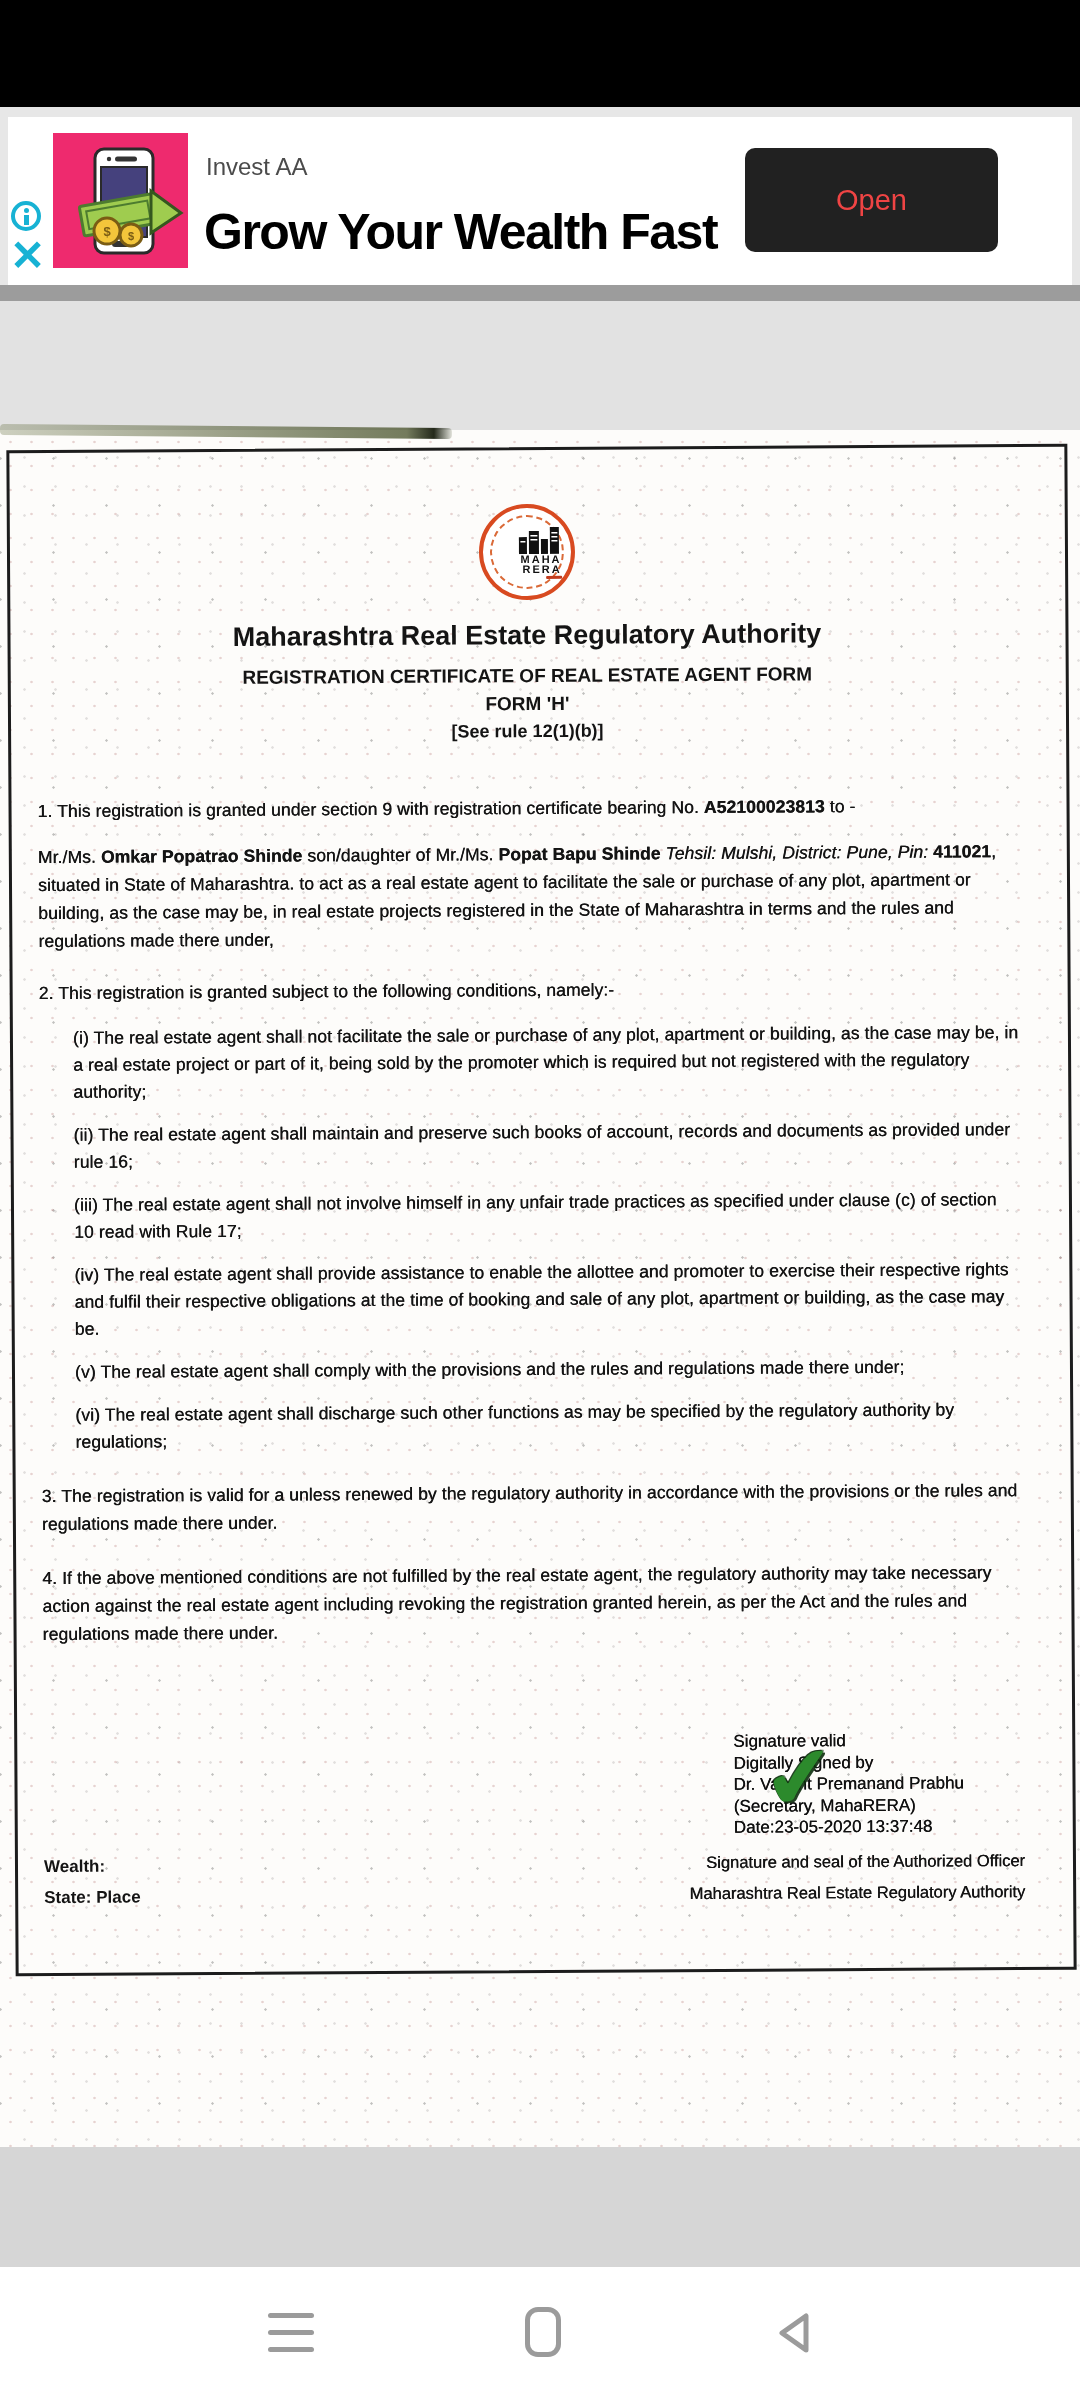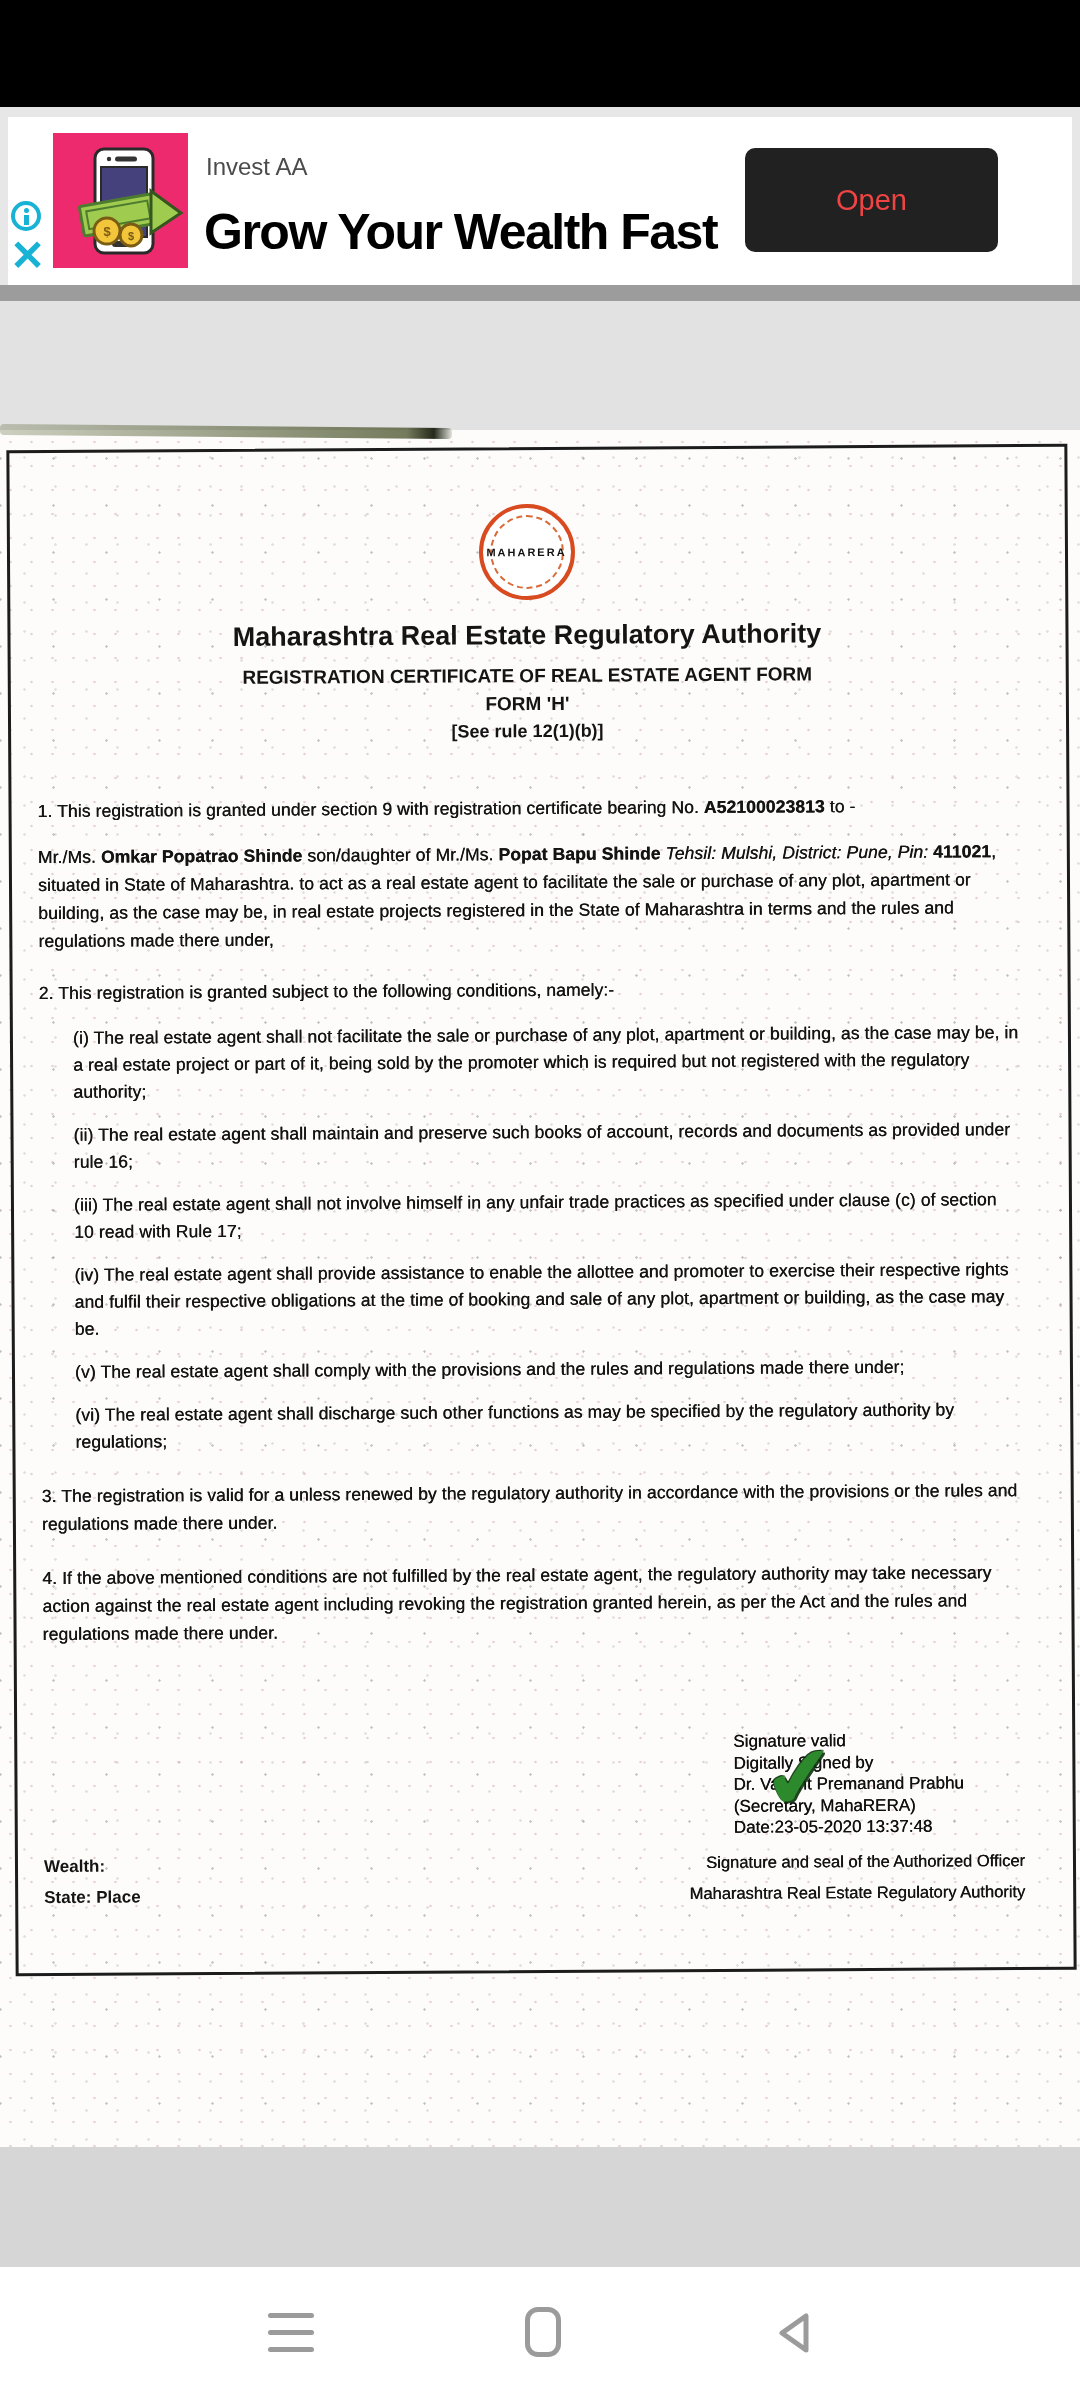--- a/index.html
+++ b/index.html
@@ -41,21 +41,21 @@
   .frame{position:absolute;left:11px;top:17px;width:1061px;height:1526px;box-sizing:border-box;
          border:3px solid #1c1c1c;transform:rotate(-0.35deg);padding:0 48px 0 26px;color:#141414;}
   .doc-text{font-size:17.5px;line-height:28px;letter-spacing:0.1px;text-shadow:0.35px 0 0 currentColor;}
   .bold{font-weight:bold;}
   .ital{font-style:italic;}
   .bi{font-weight:bold;}
 
   .logo{width:96px;height:96px;margin:54px auto 0;border:4px solid #d84a20;border-radius:50%;
         box-sizing:border-box;display:flex;align-items:center;justify-content:center;background:#fff;}
   .logo-core{width:74px;height:74px;border:2px dashed #da6a38;border-radius:50%;box-sizing:border-box;
-             display:flex;align-items:center;justify-content:center;}
+             display:flex;flex-direction:column;align-items:flex-end;justify-content:center;}
   .logo-word{font-size:11px;font-weight:bold;line-height:10px;letter-spacing:2px;color:#111;}
   .logo-redline{margin-top:2px;width:16px;height:3px;background:#c23c1e;border-radius:1px;}
 
   .doc-title{margin-top:20px;text-align:center;font-size:27px;font-weight:bold;}
   .doc-h1{margin-top:14px;text-align:center;font-size:19px;font-weight:bold;}
   .doc-h2{margin-top:6px;text-align:center;font-size:19px;font-weight:bold;}
   .doc-h3{margin-top:6px;text-align:center;font-size:18px;font-weight:bold;}
 
   .p1{margin-top:52px;}
   .p2{margin-top:18px;}

